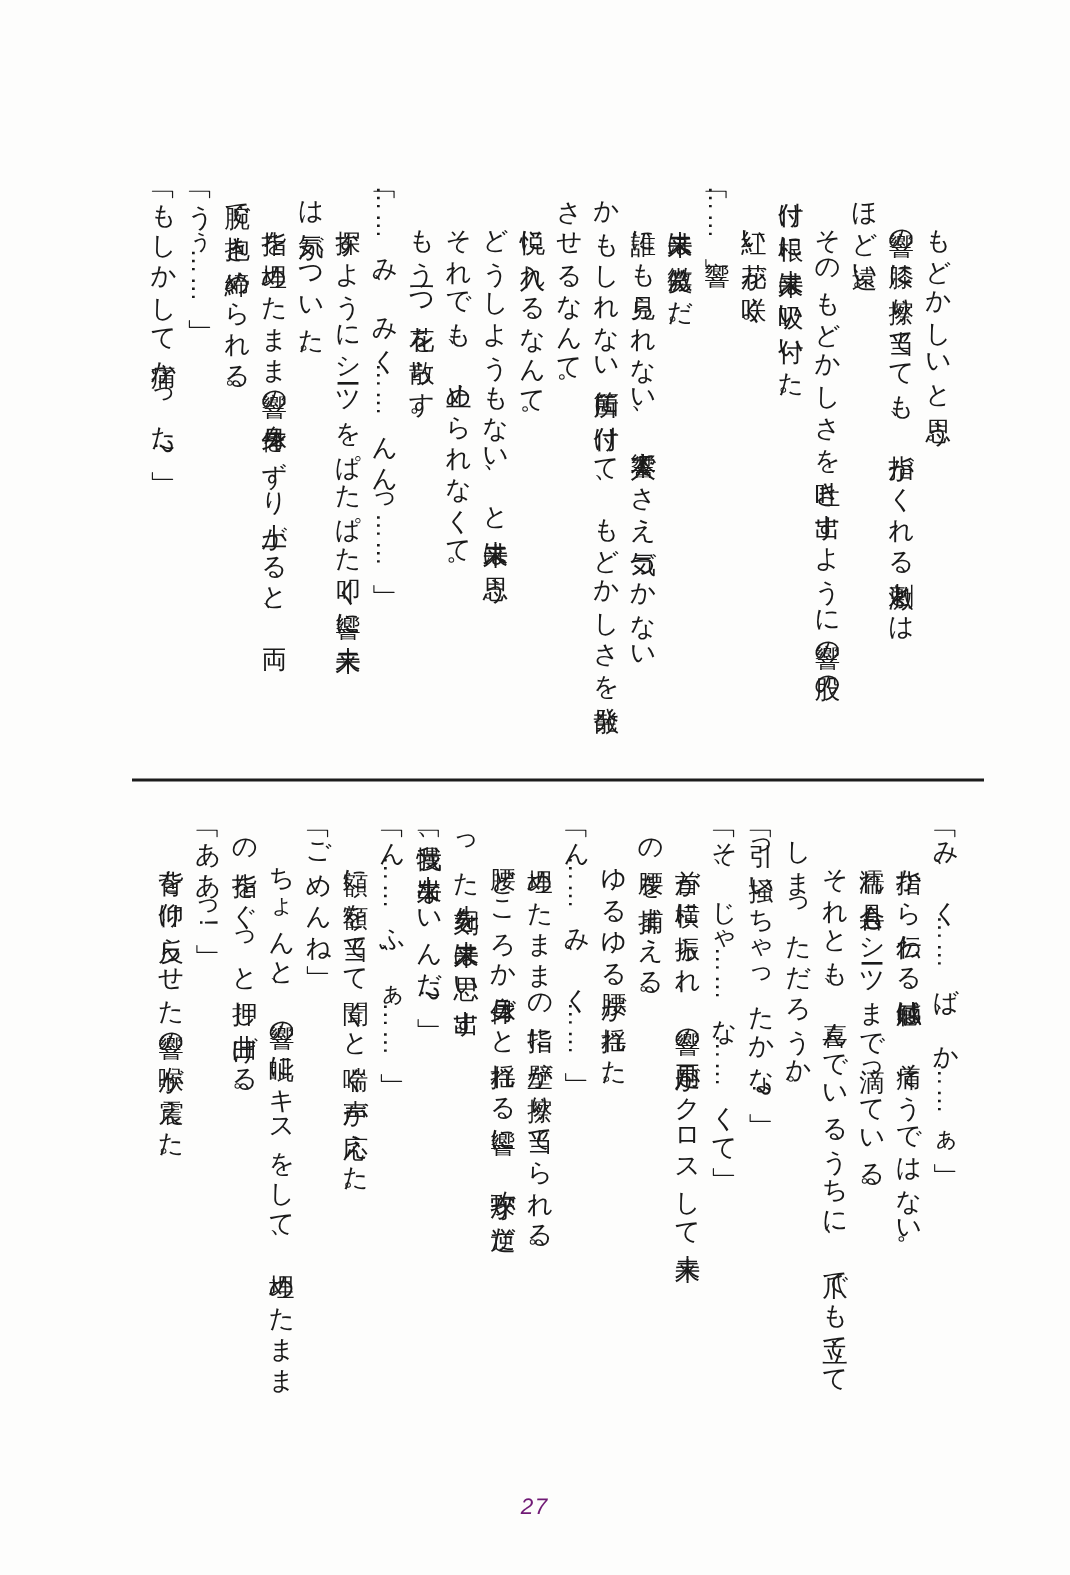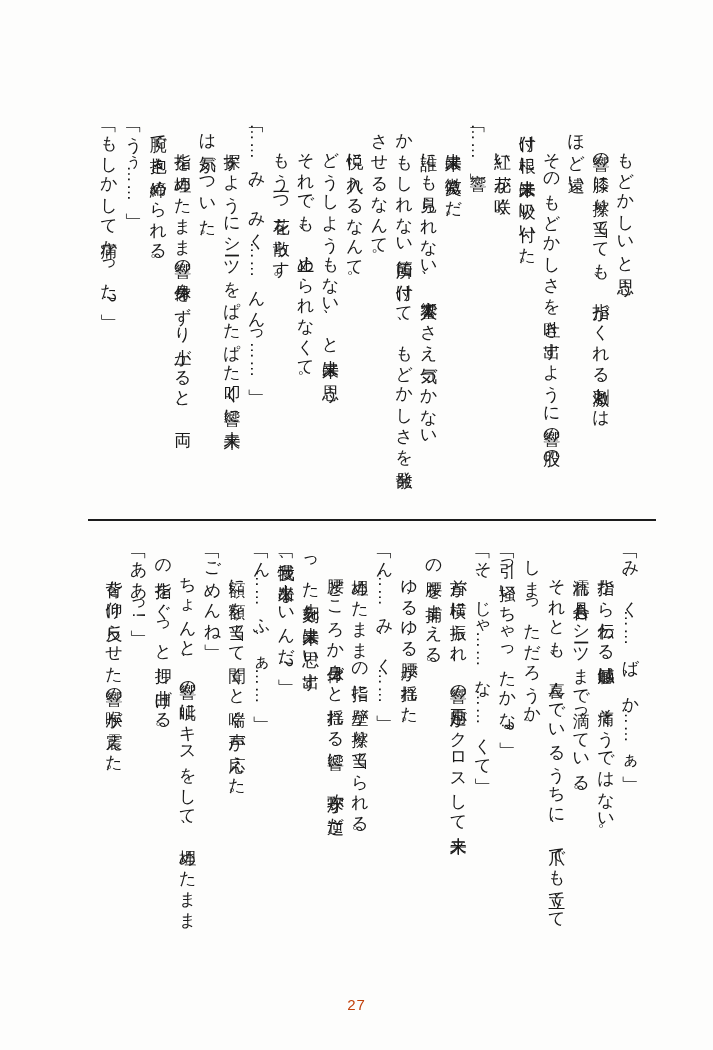--- a/index.html
+++ b/index.html
@@ -49,21 +49,22 @@
     background: #1c1c1c;
   }
   .page-number {
     position: absolute;
     top: 996px;
     left: 0;
     width: 713px;
     text-align: center;
     font-size: 15px;
     letter-spacing: 1px;
-    color: #c2410c;
+    color: #701a75;
+    font-style: italic;
   }
 </style>
 </head>
 <body>
 
 <div class="page">
 
   <div class="text-section section-top">
       <div class="tline">　もどかしいと思う。</div>
       <div class="tline">　響の膝に擦り当てても、指がくれる刺激とは</div>

